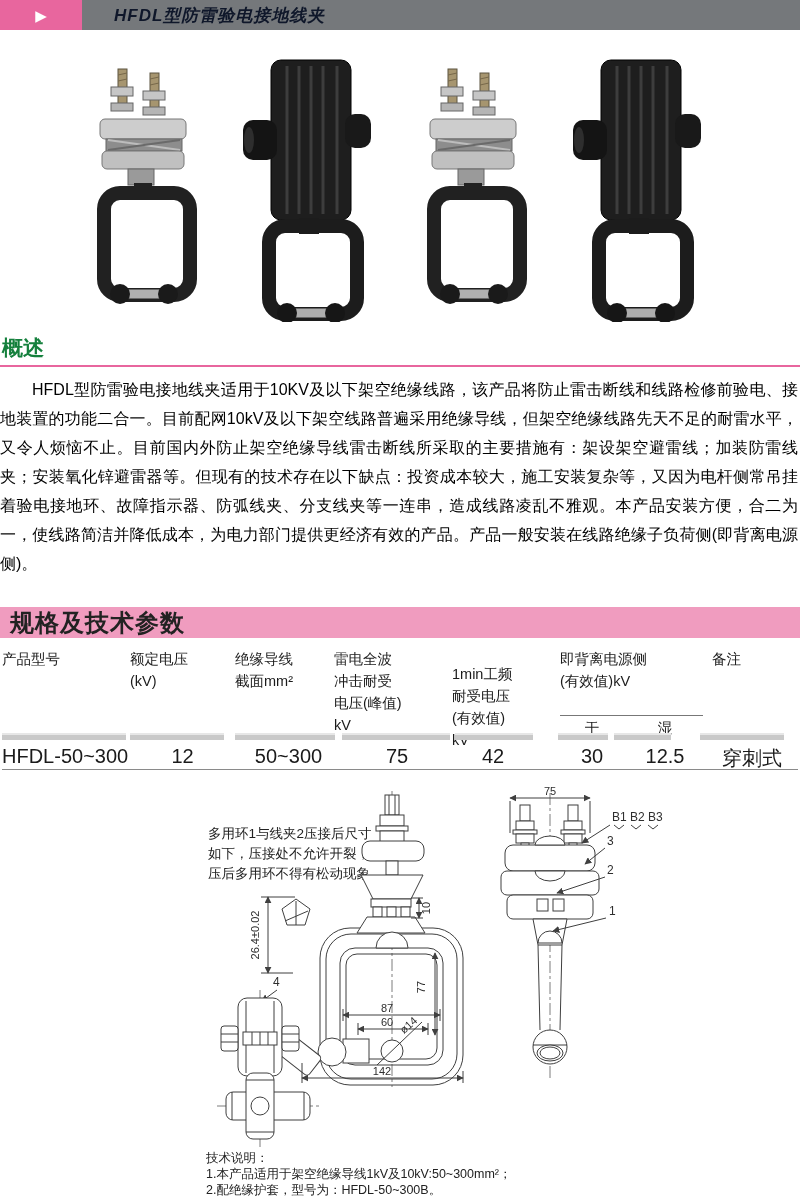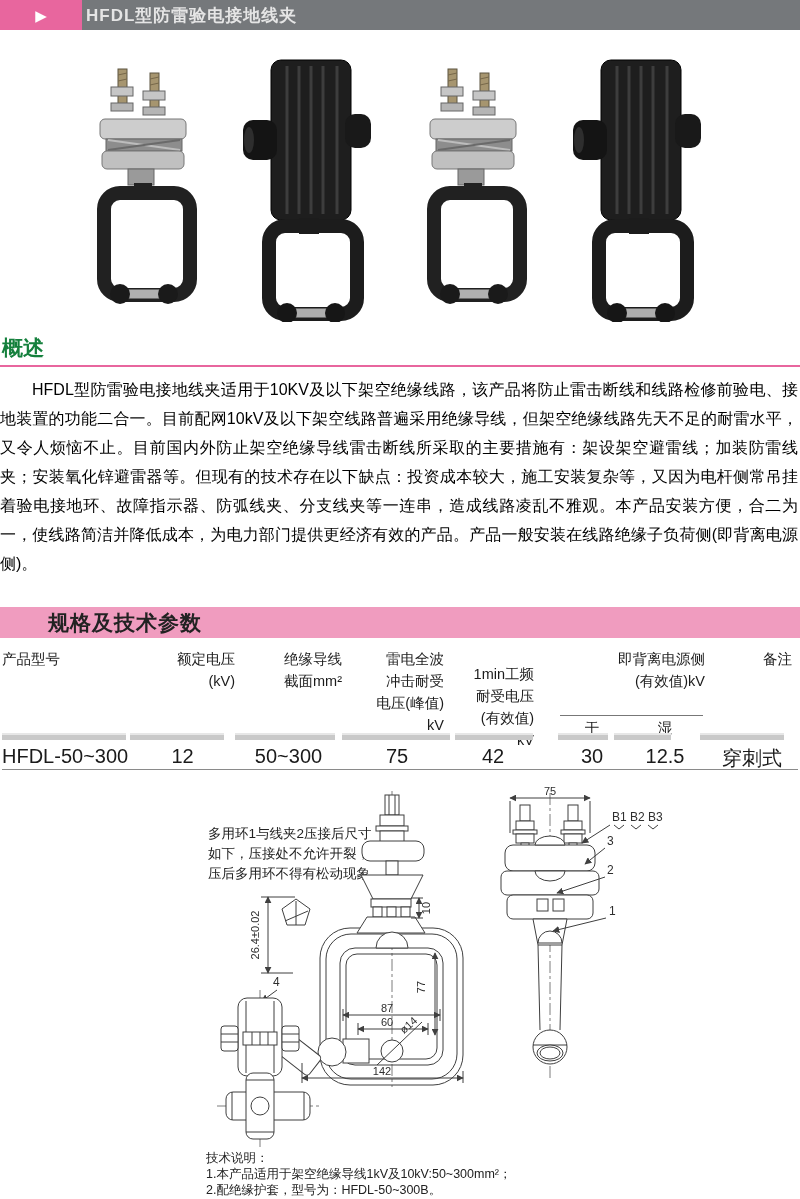--- a/index.html
+++ b/index.html
@@ -5,31 +5,31 @@
   html,body{margin:0;padding:0;}
   body{
     width:800px;height:1199px;position:relative;background:#ffffff;
     font-family:"Liberation Sans","DejaVu Sans",sans-serif;color:#1b1b1b;overflow:hidden;
   }
   
   .doc-header{position:absolute;left:0;top:0;width:800px;height:30px;display:flex;}
   .hdr-arrowbox{width:82px;height:30px;background:#e8669e;display:flex;align-items:center;justify-content:center;}
   .hdr-arrow{color:#ffffff;font-size:15px;line-height:1;}
   .hdr-bar{flex:1;height:30px;background:#75787b;display:flex;align-items:center;}
-  .hdr-title{color:#e5e5e5;font-size:17px;font-weight:bold;padding-left:4px;letter-spacing:1px;}
+  .hdr-title{color:#0f172a;font-size:17px;font-weight:bold;padding-left:32px;letter-spacing:1px;font-style:italic;}
   
   .ov-heading{position:absolute;left:2px;top:334px;font-size:21px;font-weight:bold;color:#15803d;}
   .pink-rule{position:absolute;left:0;top:365px;width:800px;height:2px;background:#e8669e;}
   .ov-para{position:absolute;left:0;top:375px;width:798px;font-size:16px;line-height:29px;text-align:justify;text-indent:2em;color:#000000;}
   
   .specs-bar{position:absolute;left:0;top:607px;width:800px;height:31px;background:#f09cbf;display:flex;align-items:center;}
-  .specs-title{font-size:21px;font-weight:bold;color:#222;padding-left:10px;letter-spacing:1px;margin-left:38px;}
+  .specs-title{font-size:24px;font-weight:bold;color:#222;padding-left:10px;letter-spacing:1px;}
   
   .spec-table{position:absolute;left:0;top:645px;width:800px;height:130px;}
-  .th{position:absolute;top:3px;white-space:pre-line;font-size:14.5px;line-height:22px;text-align:right;color:#1b1b1b;}
+  .th{position:absolute;top:3px;white-space:pre-line;font-size:14.5px;line-height:22px;text-align:left;color:#1b1b1b;}
   .th-sub{position:absolute;font-size:14.5px;text-align:center;color:#1b1b1b;}
   .td{position:absolute;top:100px;font-size:20px;text-align:center;color:#1b1b1b;}
   .seg{position:absolute;top:88px;height:5px;background:#c9c9c9;border-top:2px solid #e7e7e7;}
   .arc-underline{position:absolute;left:560px;top:70px;width:143px;height:1px;background:#777;}
   .table-bottom-line{position:absolute;left:2px;top:124px;width:796px;height:1px;background:#8a8a8a;}
   
   .drawing-note{position:absolute;left:208px;top:824px;width:210px;font-size:13.5px;line-height:20px;white-space:pre-line;color:#222;}
   .drawing-svg{position:absolute;left:215px;top:785px;}
   .photos-svg{position:absolute;left:88px;top:52px;}
   .dl{stroke:#3f3f3f;stroke-width:1;fill:none;}

